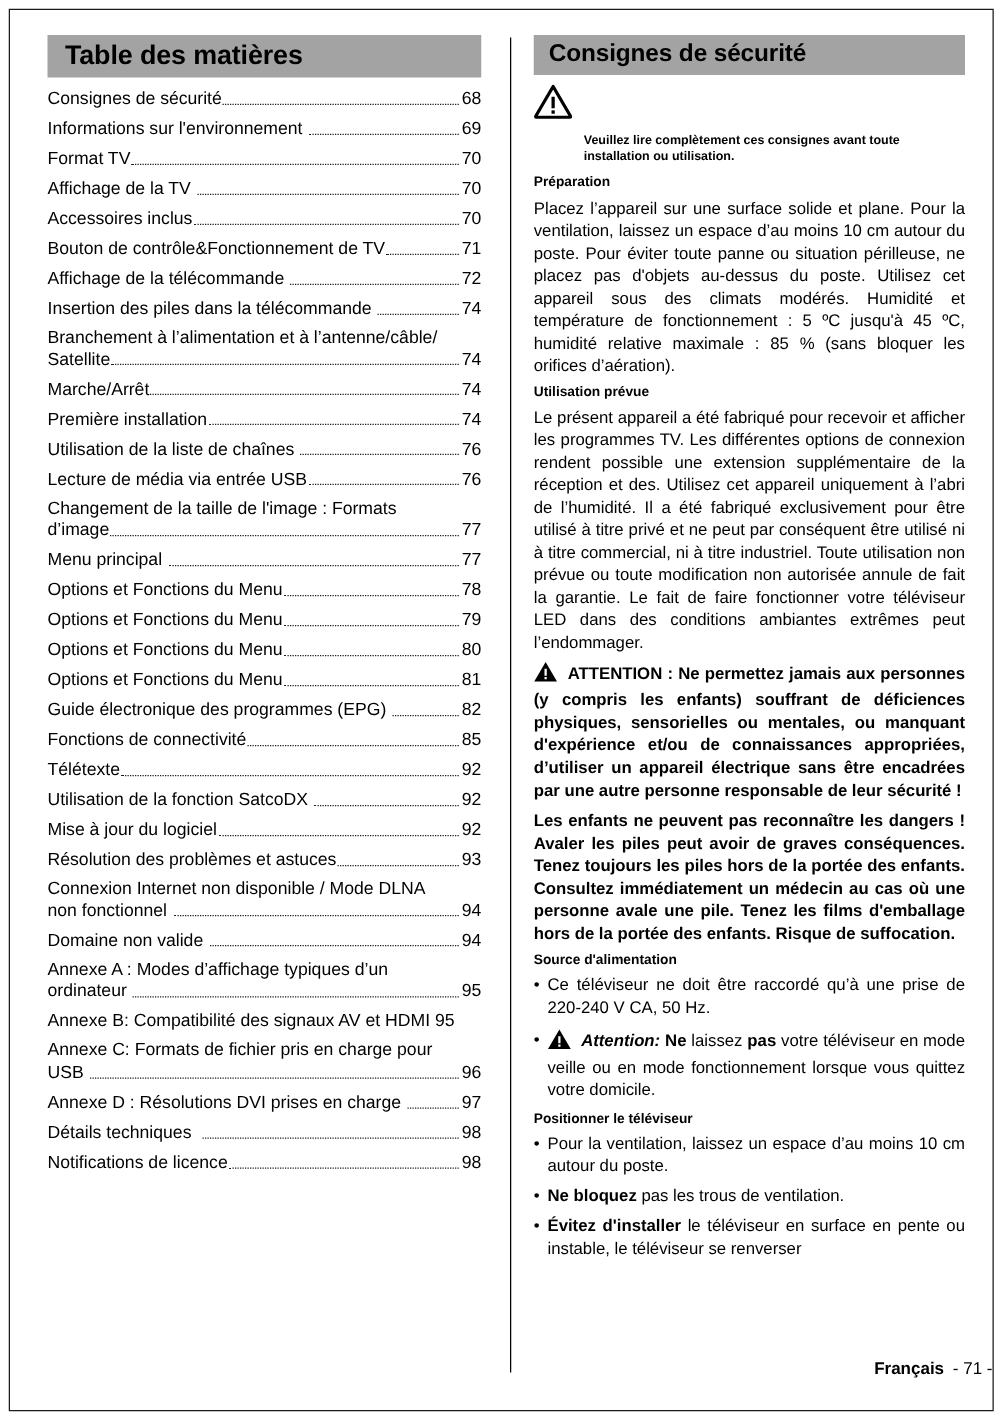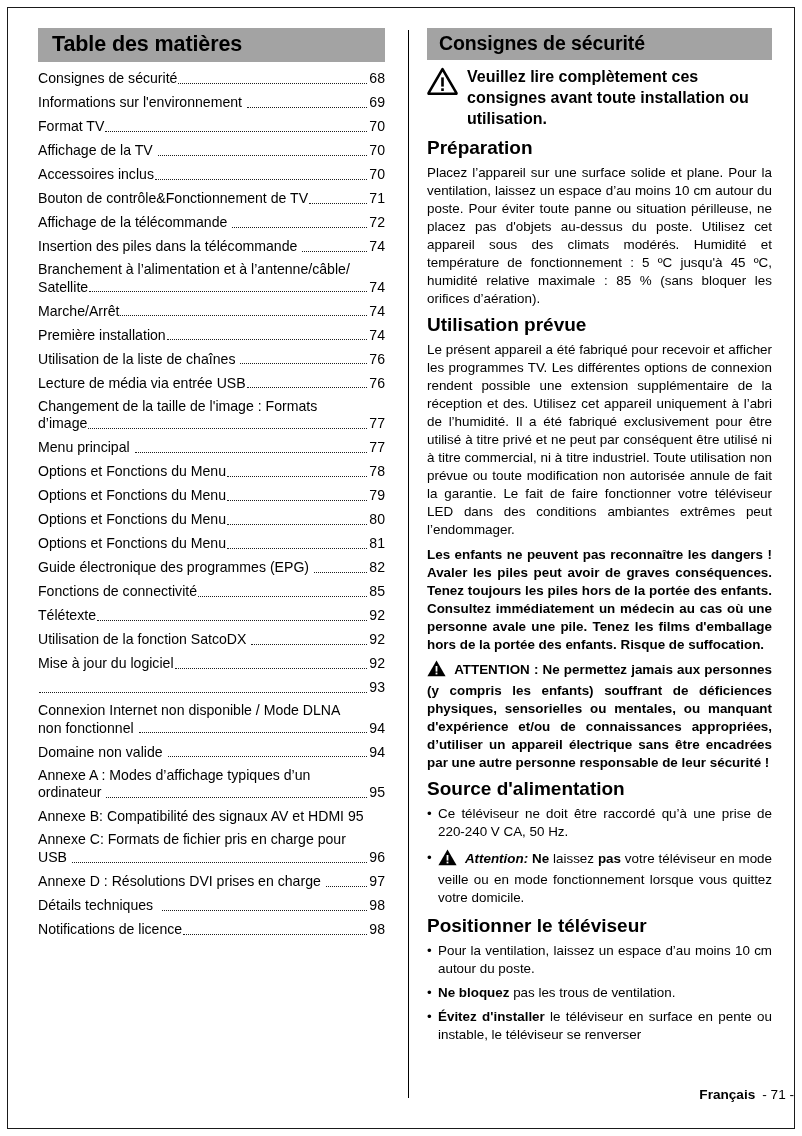--- a/index.html
+++ b/index.html
@@ -81,36 +81,37 @@
   .toc-entry.wrap .l2 {
     display: flex; align-items: flex-end; width: 100%;
     line-height: 1.25;
     justify-content: flex-end;
   }
 
   
   .rbody { font-size: 13.4px; line-height: 1.345; }
   .rbody p { margin: 0 0 6px 0; text-align: justify; }
   h3.sub {
-    font-size: 19px;
+    font-size: 11px;
     font-weight: bold;
     margin: 5px 0 4px 0;
     line-height: 1.2;
   }
   .warn-lead {
     display: flex;
     align-items: flex-start;
     gap: 9px;
     margin: 2px 0 8px 0;
   }
   .warn-lead .txt {
     font-weight: bold;
-    font-size: 16px;
+    font-size: 10px;
     line-height: 1.32;
     flex: 1;
+    margin-top: 40px;
   }
   .tri-outline { flex: 0 0 auto; margin-top: 1px; }
   .bold-block { font-weight: bold; text-align: justify; margin: 0 0 6px 0; }
   .tri-solid { vertical-align: -3px; margin-right: 4px; }
   ul.bullets { list-style: none; margin: 0; padding: 0; }
   ul.bullets li {
     position: relative;
     padding-left: 11px;
     margin-bottom: 8px;
     text-align: justify;
@@ -263,20 +264,21 @@
             <span class="toc-title">Utilisation de la fonction SatcoDX </span>
             <span class="toc-leader"></span>
             <span class="toc-page">92</span>
           </div>
           <div class="toc-entry">
             <span class="toc-title">Mise à jour du logiciel</span>
             <span class="toc-leader"></span>
             <span class="toc-page">92</span>
           </div>
           <div class="toc-entry">
+            <span class="toc-title">Résolution des problèmes et astuces</span>
             <span class="toc-leader"></span>
             <span class="toc-page">93</span>
           </div>
           <div class="toc-entry wrap">
             <span class="l1">Connexion Internet non disponible / Mode DLNA</span>
             <span class="l2">
               <span class="toc-title">non fonctionnel </span>
               <span class="toc-leader"></span>
               <span class="toc-page">94</span>
             </span>
@@ -340,32 +342,32 @@
           </span>
           <span class="txt">Veuillez lire complètement ces consignes avant toute installation ou utilisation.</span>
         </div>
 
         <h3 class="sub">Préparation</h3>
         <p>Placez l’appareil sur une surface solide et plane. Pour la ventilation, laissez un espace d’au moins 10 cm autour du poste. Pour éviter toute panne ou situation périlleuse, ne placez pas d'objets au-dessus du poste. Utilisez cet appareil sous des climats modérés. Humidité et température de fonctionnement : 5 ºC jusqu'à 45 ºC, humidité relative maximale : 85 % (sans bloquer les orifices d’aération).</p>
 
         <h3 class="sub">Utilisation prévue</h3>
         <p>Le présent appareil a été fabriqué pour recevoir et afficher les programmes TV. Les différentes options de connexion rendent possible une extension supplémentaire de la réception et des. Utilisez cet appareil uniquement à l’abri de l’humidité. Il a été fabriqué exclusivement pour être utilisé à titre privé et ne peut par conséquent être utilisé ni à titre commercial, ni à titre industriel. Toute utilisation non prévue ou toute modification non autorisée annule de fait la garantie. Le fait de faire fonctionner votre téléviseur LED dans des conditions ambiantes extrêmes peut l’endommager.</p>
 
-        <p class="bold-block">Les enfants ne peuvent pas reconnaître les dangers ! Avaler les piles peut avoir de graves conséquences. Tenez toujours les piles hors de la portée des enfants. Consultez immédiatement un médecin au cas où une personne avale une pile. Tenez les films d'emballage hors de la portée des enfants. Risque de suffocation.</p>
-
         <p class="bold-block">
           <span class="tri-solid">
             <svg width="19" height="17" viewBox="0 0 19 17" aria-hidden="true">
               <path d="M9.5 0.6 L18.6 16.2 L0.4 16.2 Z" fill="#000"></path>
               <rect x="8.6" y="6.0" width="1.8" height="5.6" fill="#fff"></rect>
               <rect x="8.6" y="12.6" width="1.8" height="1.8" fill="#fff"></rect>
             </svg>
           </span><b>ATTENTION :</b><span> Ne permettez jamais aux personnes (y compris les enfants) souffrant de déficiences physiques, sensorielles ou mentales, ou manquant d'expérience et/ou de connaissances appropriées, d’utiliser un appareil électrique sans être encadrées par une autre personne responsable de leur sécurité !</span>
         </p>
 
+        <p class="bold-block">Les enfants ne peuvent pas reconnaître les dangers ! Avaler les piles peut avoir de graves conséquences. Tenez toujours les piles hors de la portée des enfants. Consultez immédiatement un médecin au cas où une personne avale une pile. Tenez les films d'emballage hors de la portée des enfants. Risque de suffocation.</p>
+
         <h3 class="sub">Source d'alimentation</h3>
         <ul class="bullets">
           <li>Ce téléviseur ne doit être raccordé qu’à une prise de 220-240 V CA, 50 Hz.</li>
           <li><span class="tri-solid"><svg width="19" height="17" viewBox="0 0 19 17" aria-hidden="true">
                   <path d="M9.5 0.6 L18.6 16.2 L0.4 16.2 Z" fill="#000"></path>
                   <rect x="8.6" y="6.0" width="1.8" height="5.6" fill="#fff"></rect>
                   <rect x="8.6" y="12.6" width="1.8" height="1.8" fill="#fff"></rect>
                 </svg></span> <i class="bi">Attention:</i> <b>Ne</b><span> laissez </span><b>pas</b><span> votre téléviseur en mode veille ou en mode fonctionnement lorsque vous quittez votre domicile.</span></li>
         </ul>
 

